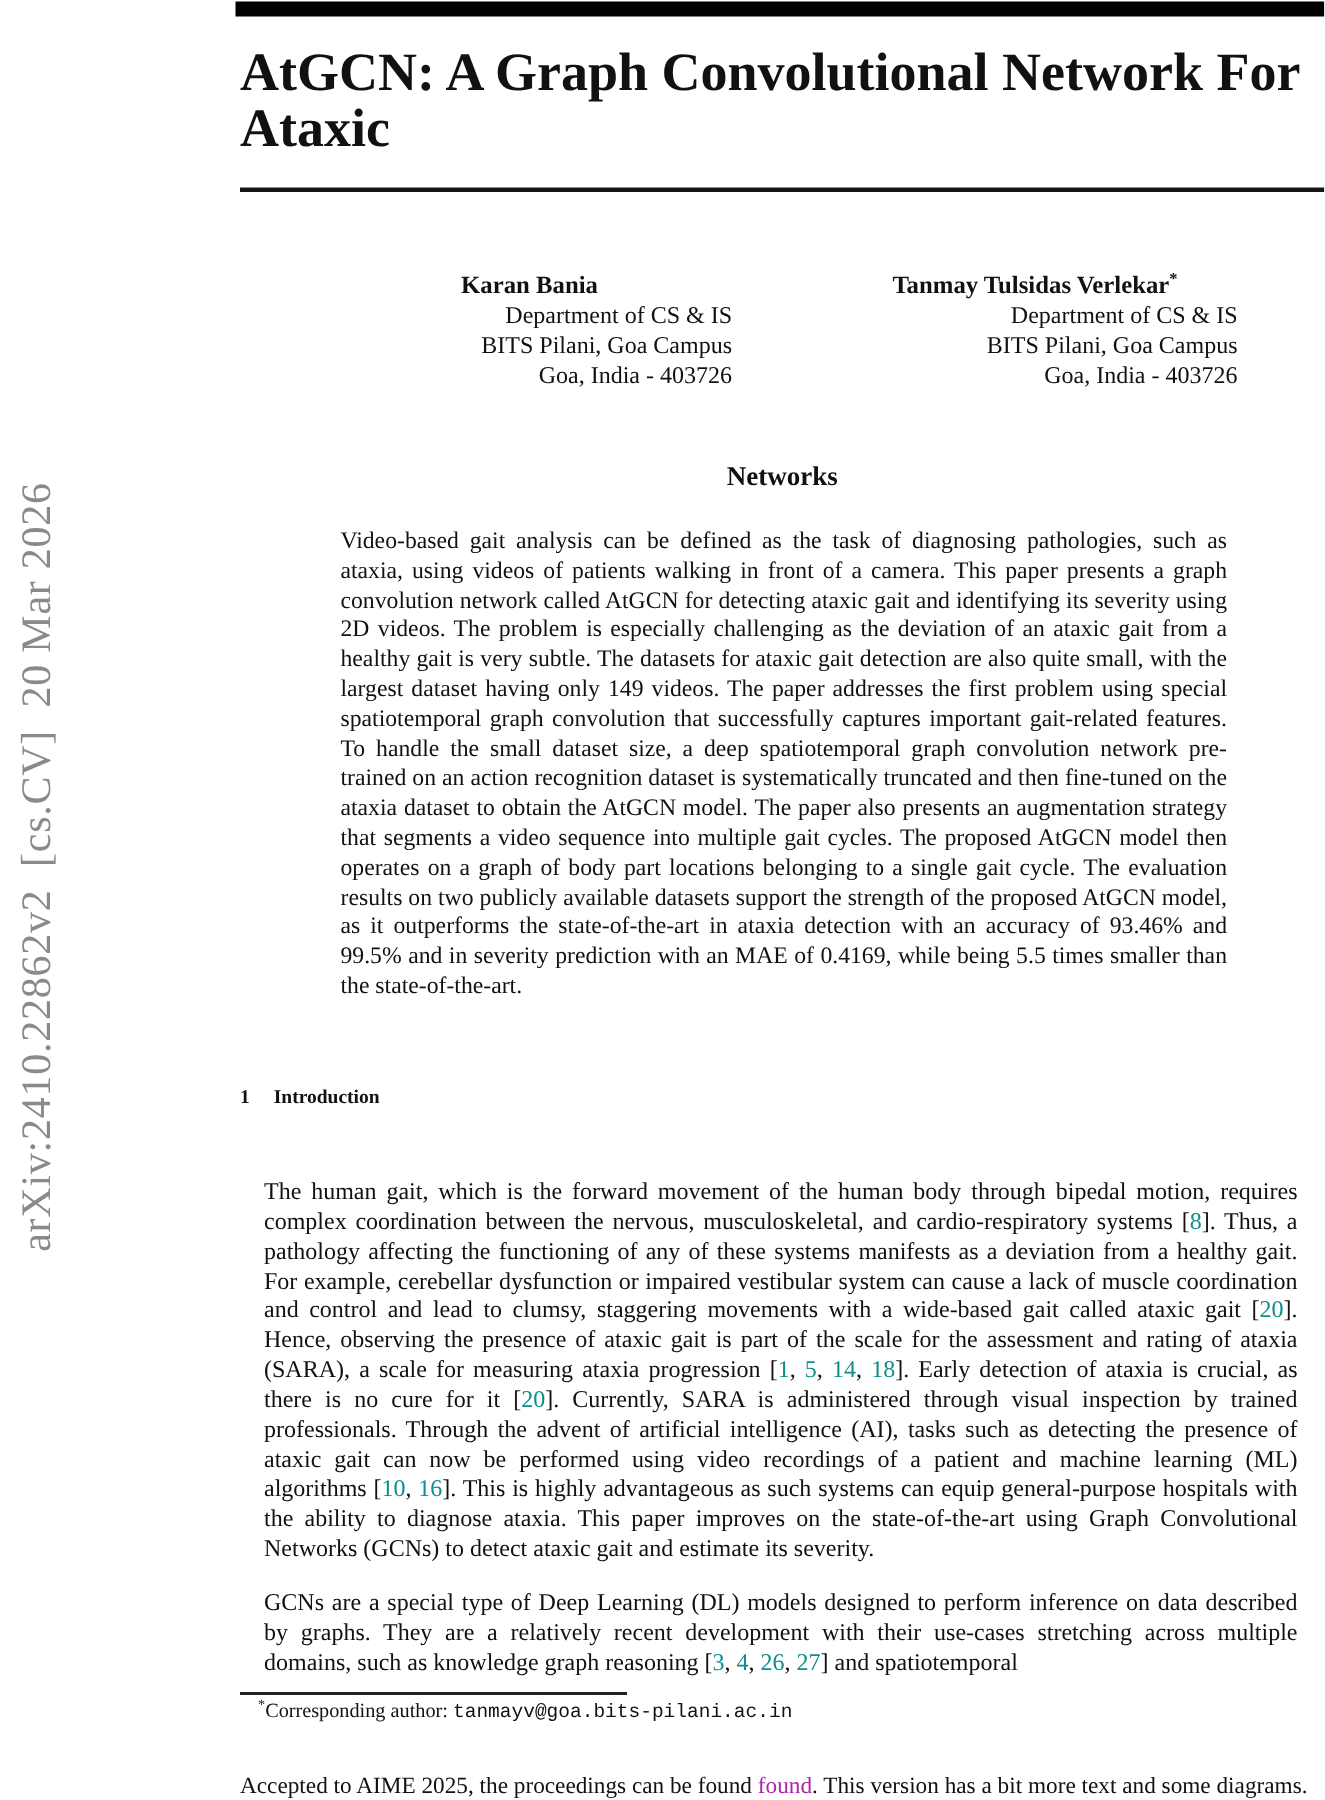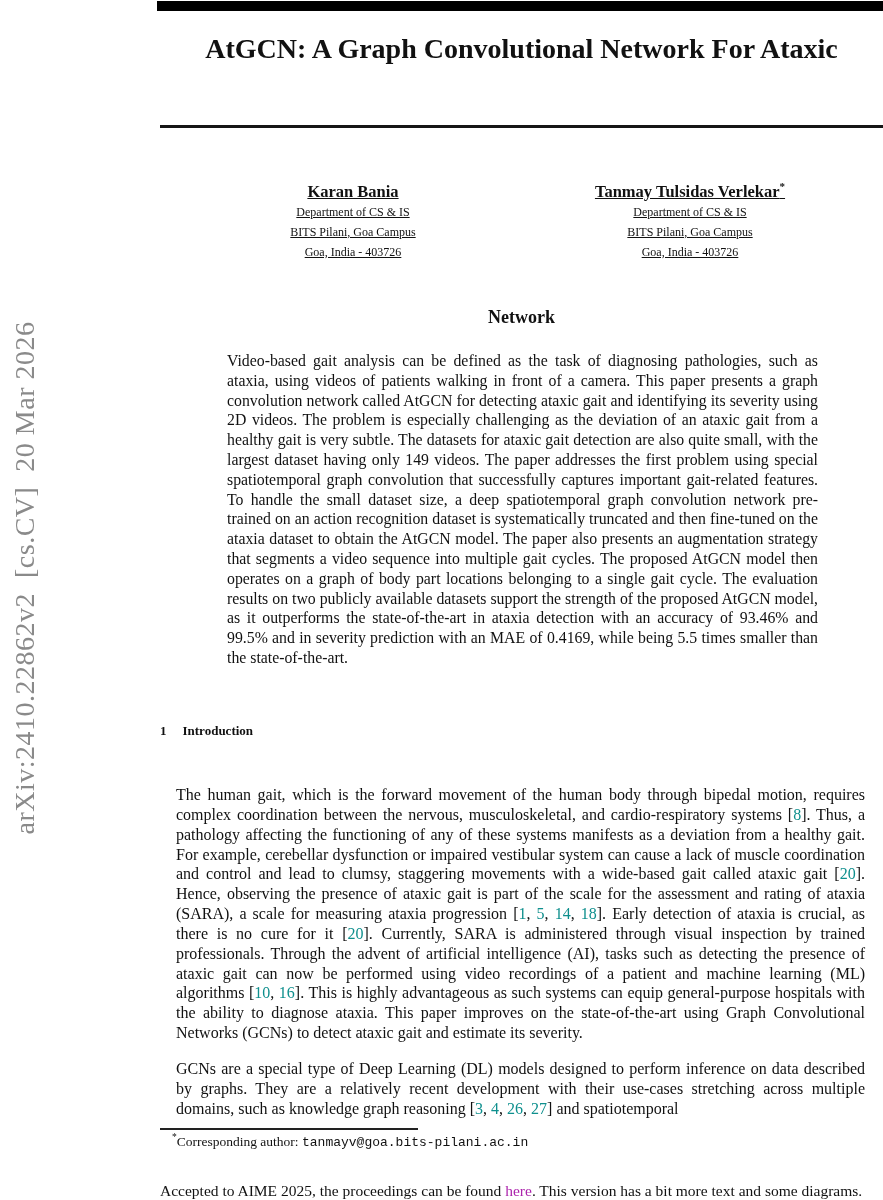--- a/index.html
+++ b/index.html
@@ -23,43 +23,42 @@
     transform: translate(-50%, -50%) rotate(-90deg);
     white-space: pre;
     font-size: 28px;
     letter-spacing: 0.5px;
     color: var(--watermark, #8a8a8a);
   }
   .title {
     position: absolute;
     left: 160px; right: 0; top: 30px;
     margin: 0;
-    text-align: center;
-    font-size: 28px;
+    text-align: left;
+    font-size: 36px;
     line-height: 37px;
     font-weight: bold;
   }
   .title-line { display: block; }
   .title-rule {
     position: absolute;
     left: 160px; right: 0; top: 125px; height: 3px;
     background: #151515;
   }
   .author-block {
     position: absolute;
     top: 176px;
     width: 270px;
     text-align: center;
-    text-decoration: underline;
   }
   .author-block.first  { left: 218px; }
   .author-block.second { left: 555px; }
   .author-name { font-weight: bold; font-size: 16.5px; line-height: 20px; }
   .author-name sup { font-size: 11px; }
-  .author-line { font-size: 12px; line-height: 20px; }
+  .author-line { font-size: 16px; line-height: 20px; text-align: right; }
   .abstract-heading {
     position: absolute;
     left: 160px; right: 0; top: 307px;
     text-align: center;
     font-weight: bold;
     font-size: 18px;
   }
   .abstract-body {
     position: absolute;
     left: 227px; width: 591px; top: 351px;
@@ -131,32 +130,32 @@
     <div class="author-line">Goa, India - 403726</div>
   </div>
 
   <div class="author-block second">
     <div class="author-name"><span>Tanmay Tulsidas Verlekar</span><sup>*</sup></div>
     <div class="author-line">Department of CS &amp; IS</div>
     <div class="author-line">BITS Pilani, Goa Campus</div>
     <div class="author-line">Goa, India - 403726</div>
   </div>
 
-  <div class="abstract-heading">Network</div>
+  <div class="abstract-heading">Networks</div>
 
   <div class="abstract-body">Video-based gait analysis can be defined as the task of diagnosing pathologies, such as ataxia, using videos of patients walking in front of a camera. This paper presents a graph convolution network called AtGCN for detecting ataxic gait and identifying its severity using 2D videos. The problem is especially challenging as the deviation of an ataxic gait from a healthy gait is very subtle. The datasets for ataxic gait detection are also quite small, with the largest dataset having only 149 videos. The paper addresses the first problem using special spatiotemporal graph convolution that successfully captures important gait-related features. To handle the small dataset size, a deep spatiotemporal graph convolution network pre-trained on an action recognition dataset is systematically truncated and then fine-tuned on the ataxia dataset to obtain the AtGCN model. The paper also presents an augmentation strategy that segments a video sequence into multiple gait cycles. The proposed AtGCN model then operates on a graph of body part locations belonging to a single gait cycle. The evaluation results on two publicly available datasets support the strength of the proposed AtGCN model, as it outperforms the state-of-the-art in ataxia detection with an accuracy of 93.46% and 99.5% and in severity prediction with an MAE of 0.4169, while being 5.5 times smaller than the state-of-the-art.</div>
 
   <div class="section-heading">
     <span class="section-number">1</span><span>Introduction</span>
   </div>
 
   <div class="body-col">
     <p><span>The human gait, which is the forward movement of the human body through bipedal motion, requires complex coordination between the nervous, musculoskeletal, and cardio-respiratory systems [</span><span class="seg-cite">8</span><span>]. Thus, a pathology affecting the functioning of any of these systems manifests as a deviation from a healthy gait. For example, cerebellar dysfunction or impaired vestibular system can cause a lack of muscle coordination and control and lead to clumsy, staggering movements with a wide-based gait called ataxic gait [</span><span class="seg-cite">20</span><span>]. Hence, observing the presence of ataxic gait is part of the scale for the assessment and rating of ataxia (SARA), a scale for measuring ataxia progression [</span><span class="seg-cite">1</span><span>, </span><span class="seg-cite">5</span><span>, </span><span class="seg-cite">14</span><span>, </span><span class="seg-cite">18</span><span>]. Early detection of ataxia is crucial, as there is no cure for it [</span><span class="seg-cite">20</span><span>]. Currently, SARA is administered through visual inspection by trained professionals. Through the advent of artificial intelligence (AI), tasks such as detecting the presence of ataxic gait can now be performed using video recordings of a patient and machine learning (ML) algorithms [</span><span class="seg-cite">10</span><span>, </span><span class="seg-cite">16</span><span>]. This is highly advantageous as such systems can equip general-purpose hospitals with the ability to diagnose ataxia. This paper improves on the state-of-the-art using Graph Convolutional Networks (GCNs) to detect ataxic gait and estimate its severity.</span></p>
     <p><span>GCNs are a special type of Deep Learning (DL) models designed to perform inference on data described by graphs.  They are a relatively recent development with their use-cases stretching across multiple domains, such as knowledge graph reasoning [</span><span class="seg-cite">3</span><span>, </span><span class="seg-cite">4</span><span>, </span><span class="seg-cite">26</span><span>, </span><span class="seg-cite">27</span><span>] and spatiotemporal</span></p>
   </div>
 
   <div class="footnote-rule"></div>
 
   <div class="footnote"><sup>*</sup><span>Corresponding author: </span><span class="mono">tanmayv@goa.bits-pilani.ac.in</span></div>
 
-  <div class="footer-note"><span>Accepted to AIME 2025, the proceedings can be found </span><span class="seg-link">here</span><span>. This version has a bit more text and some diagrams.</span></div>
+  <div class="footer-note"><span>Accepted to AIME 2025, the proceedings can be found </span><span class="seg-link">found</span><span>. This version has a bit more text and some diagrams.</span></div>
 
 </div>
 
 </body></html>

